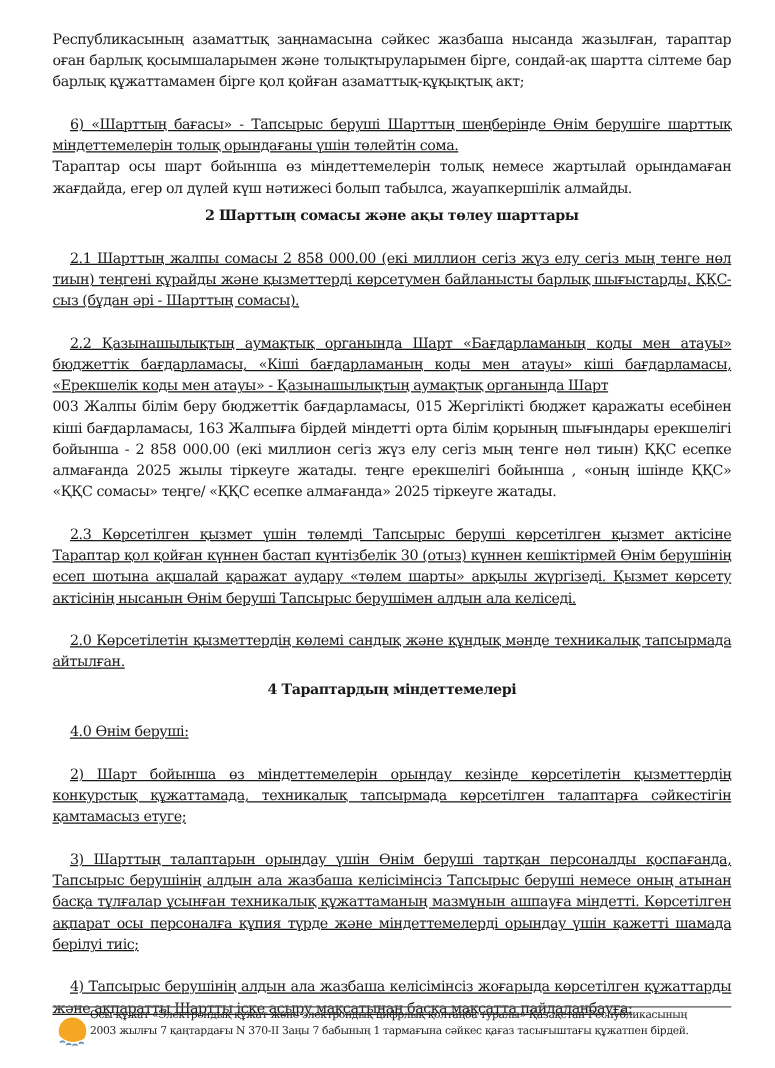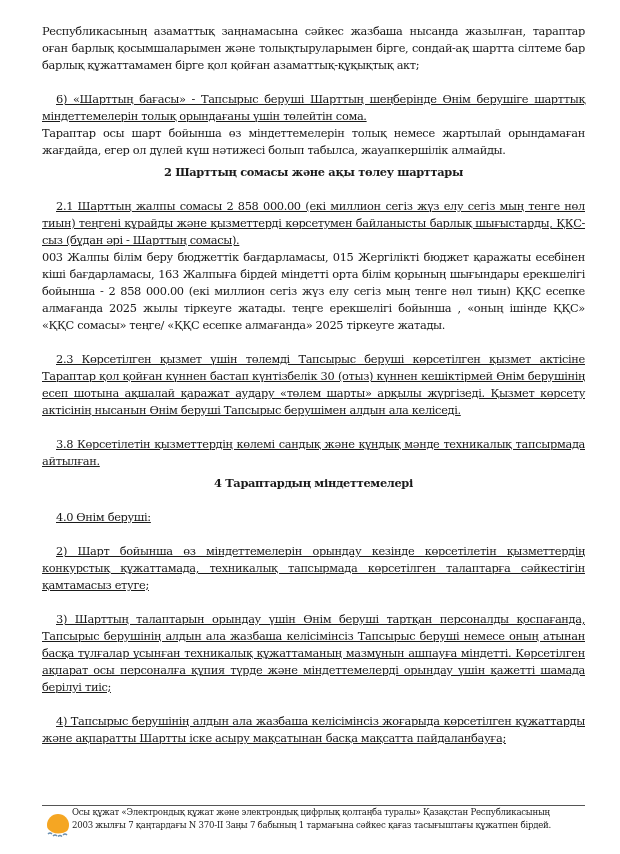--- a/index.html
+++ b/index.html
@@ -38,25 +38,26 @@
 <div class="page">
   <p>Республикасының азаматтық заңнамасына сәйкес жазбаша нысанда жазылған, тараптар оған барлық қосымшаларымен және толықтыруларымен бірге, сондай-ақ шартта сілтеме бар барлық құжаттамамен бірге қол қойған азаматтық-құқықтық акт;</p>
 
   <p class="ind gap">6) «Шарттың бағасы» - Тапсырыс беруші Шарттың шеңберінде Өнім берушіге шарттық міндеттемелерін толық орындағаны үшін төлейтін сома.</p>
   <p>Тараптар осы шарт бойынша өз міндеттемелерін толық немесе жартылай орындамаған жағдайда, егер ол дүлей күш нәтижесі болып табылса, жауапкершілік алмайды.</p>
 
   <h2 class="gap-sm">2 Шарттың сомасы және ақы төлеу шарттары</h2>
 
   <p class="ind gap">2.1 Шарттың жалпы сомасы 2 858 000.00 (екі миллион сегіз жүз елу сегіз мың тенге нөл тиын) теңгені құрайды және қызметтерді көрсетумен байланысты барлық шығыстарды, ҚҚС-сыз (бұдан әрі - Шарттың сомасы).</p>
 
+  <p class="ind gap">2.2 Қазынашылықтың аумақтық органында Шарт «Бағдарламаның коды мен атауы» бюджеттік бағдарламасы, «Кіші бағдарламаның коды мен атауы» кіші бағдарламасы, «Ерекшелік коды мен атауы» - Қазынашылықтың аумақтық органында Шарт</p>
   <p>003 Жалпы білім беру бюджеттік бағдарламасы, 015 Жергілікті бюджет қаражаты есебінен кіші бағдарламасы, 163 Жалпыға бірдей міндетті орта білім қорының шығындары ерекшелігі бойынша - 2 858 000.00 (екі миллион сегіз жүз елу сегіз мың тенге нөл тиын) ҚҚС есепке алмағанда 2025 жылы тіркеуге жатады. теңге ерекшелігі бойынша , «оның ішінде ҚҚС» «ҚҚС сомасы» теңге/ «ҚҚС есепке алмағанда» 2025 тіркеуге жатады.</p>
 
   <p class="ind gap">2.3 Көрсетілген қызмет үшін төлемді Тапсырыс беруші көрсетілген қызмет актісіне Тараптар қол қойған күннен бастап күнтізбелік 30 (отыз) күннен кешіктірмей Өнім берушінің есеп шотына ақшалай қаражат аудару «төлем шарты» арқылы жүргізеді. Қызмет көрсету актісінің нысанын Өнім беруші Тапсырыс берушімен алдын ала келіседі.</p>
 
-  <p class="ind gap">3.8 Көрсетілетін қызметтердің көлемі сандық және құндық мәнде техникалық тапсырмада айтылған.</p>
+  <p class="ind gap">2.0 Көрсетілетін қызметтердің көлемі сандық және құндық мәнде техникалық тапсырмада айтылған.</p>
 
   <h2 class="gap-sm">4 Тараптардың міндеттемелері</h2>
 
   <p class="ind gap">4.0 Өнім беруші:</p>
 
   <p class="ind gap">2) Шарт бойынша өз міндеттемелерін орындау кезінде көрсетілетін қызметтердің конкурстық құжаттамада, техникалық тапсырмада көрсетілген талаптарға сәйкестігін қамтамасыз етуге;</p>
   <p class="ind gap">3) Шарттың талаптарын орындау үшін Өнім беруші тартқан персоналды қоспағанда, Тапсырыс берушінің алдын ала жазбаша келісімінсіз Тапсырыс беруші немесе оның атынан басқа тұлғалар ұсынған техникалық құжаттаманың мазмұнын ашпауға міндетті. Көрсетілген ақпарат осы персоналға құпия түрде және міндеттемелерді орындау үшін қажетті шамада берілуі тиіс;</p>
   <p class="ind gap">4) Тапсырыс берушінің алдын ала жазбаша келісімінсіз жоғарыда көрсетілген құжаттарды және ақпаратты Шартты іске асыру мақсатынан басқа мақсатта пайдаланбауға;</p>
 
 </div>

